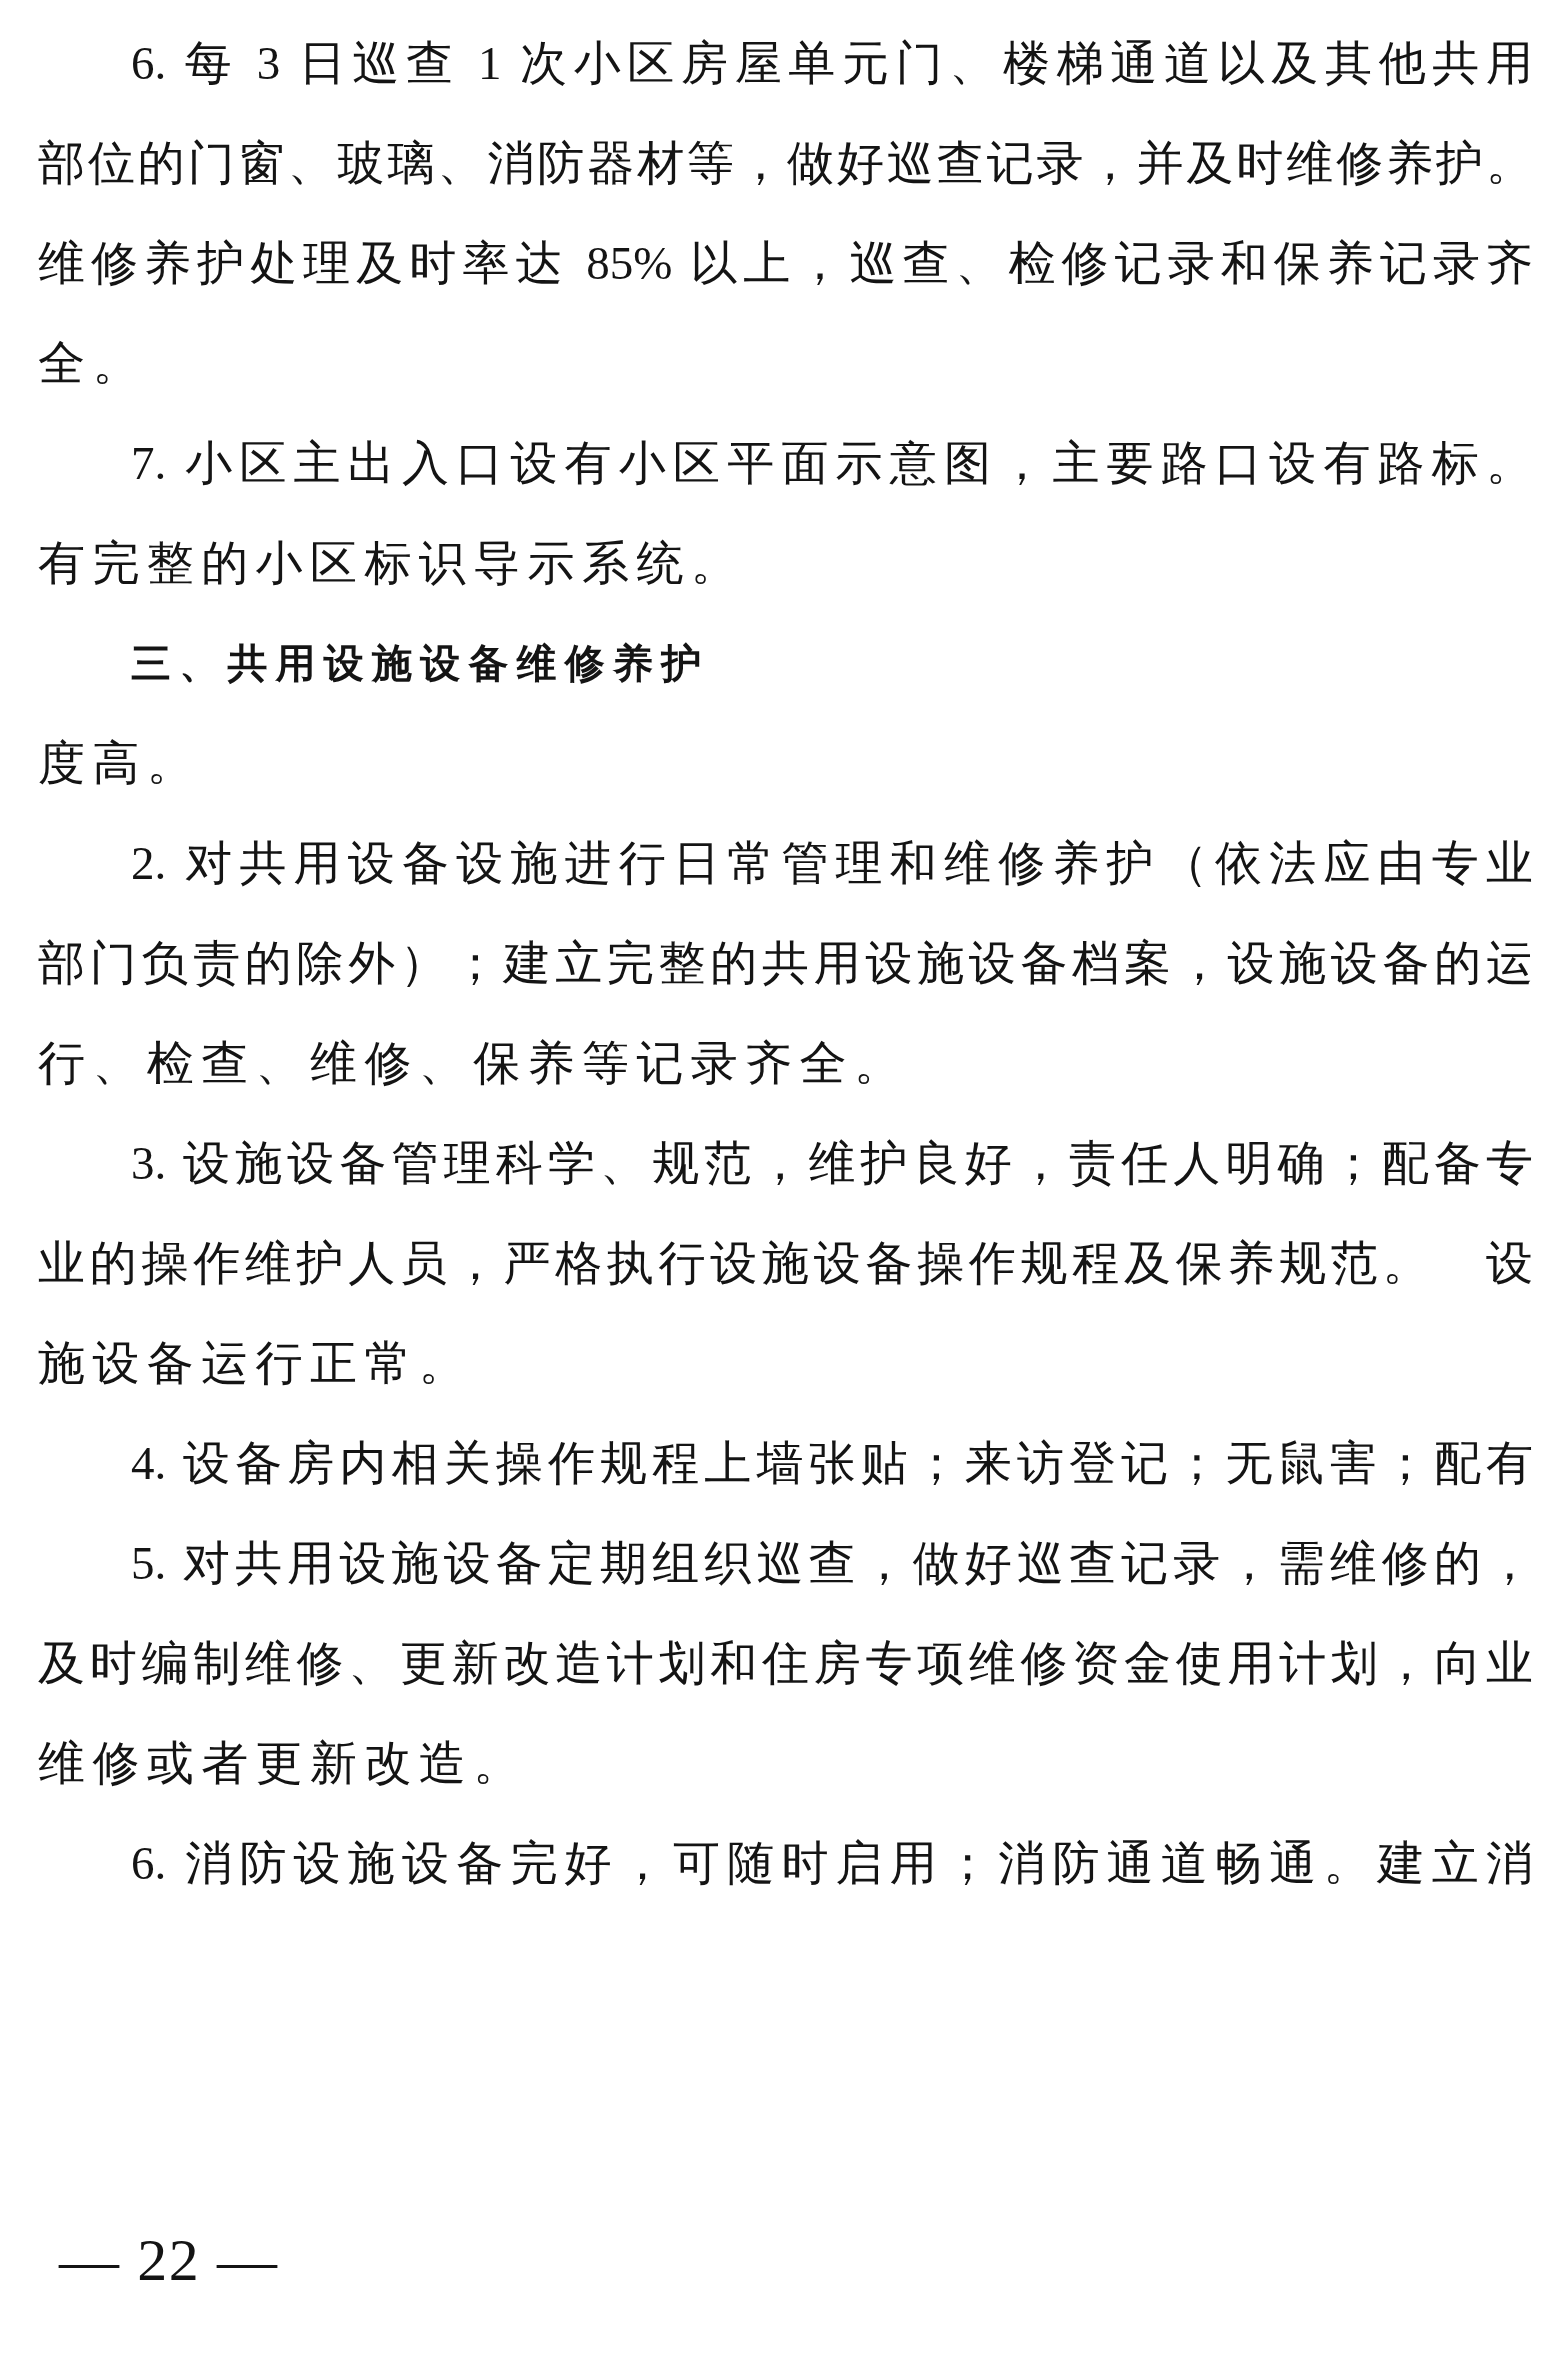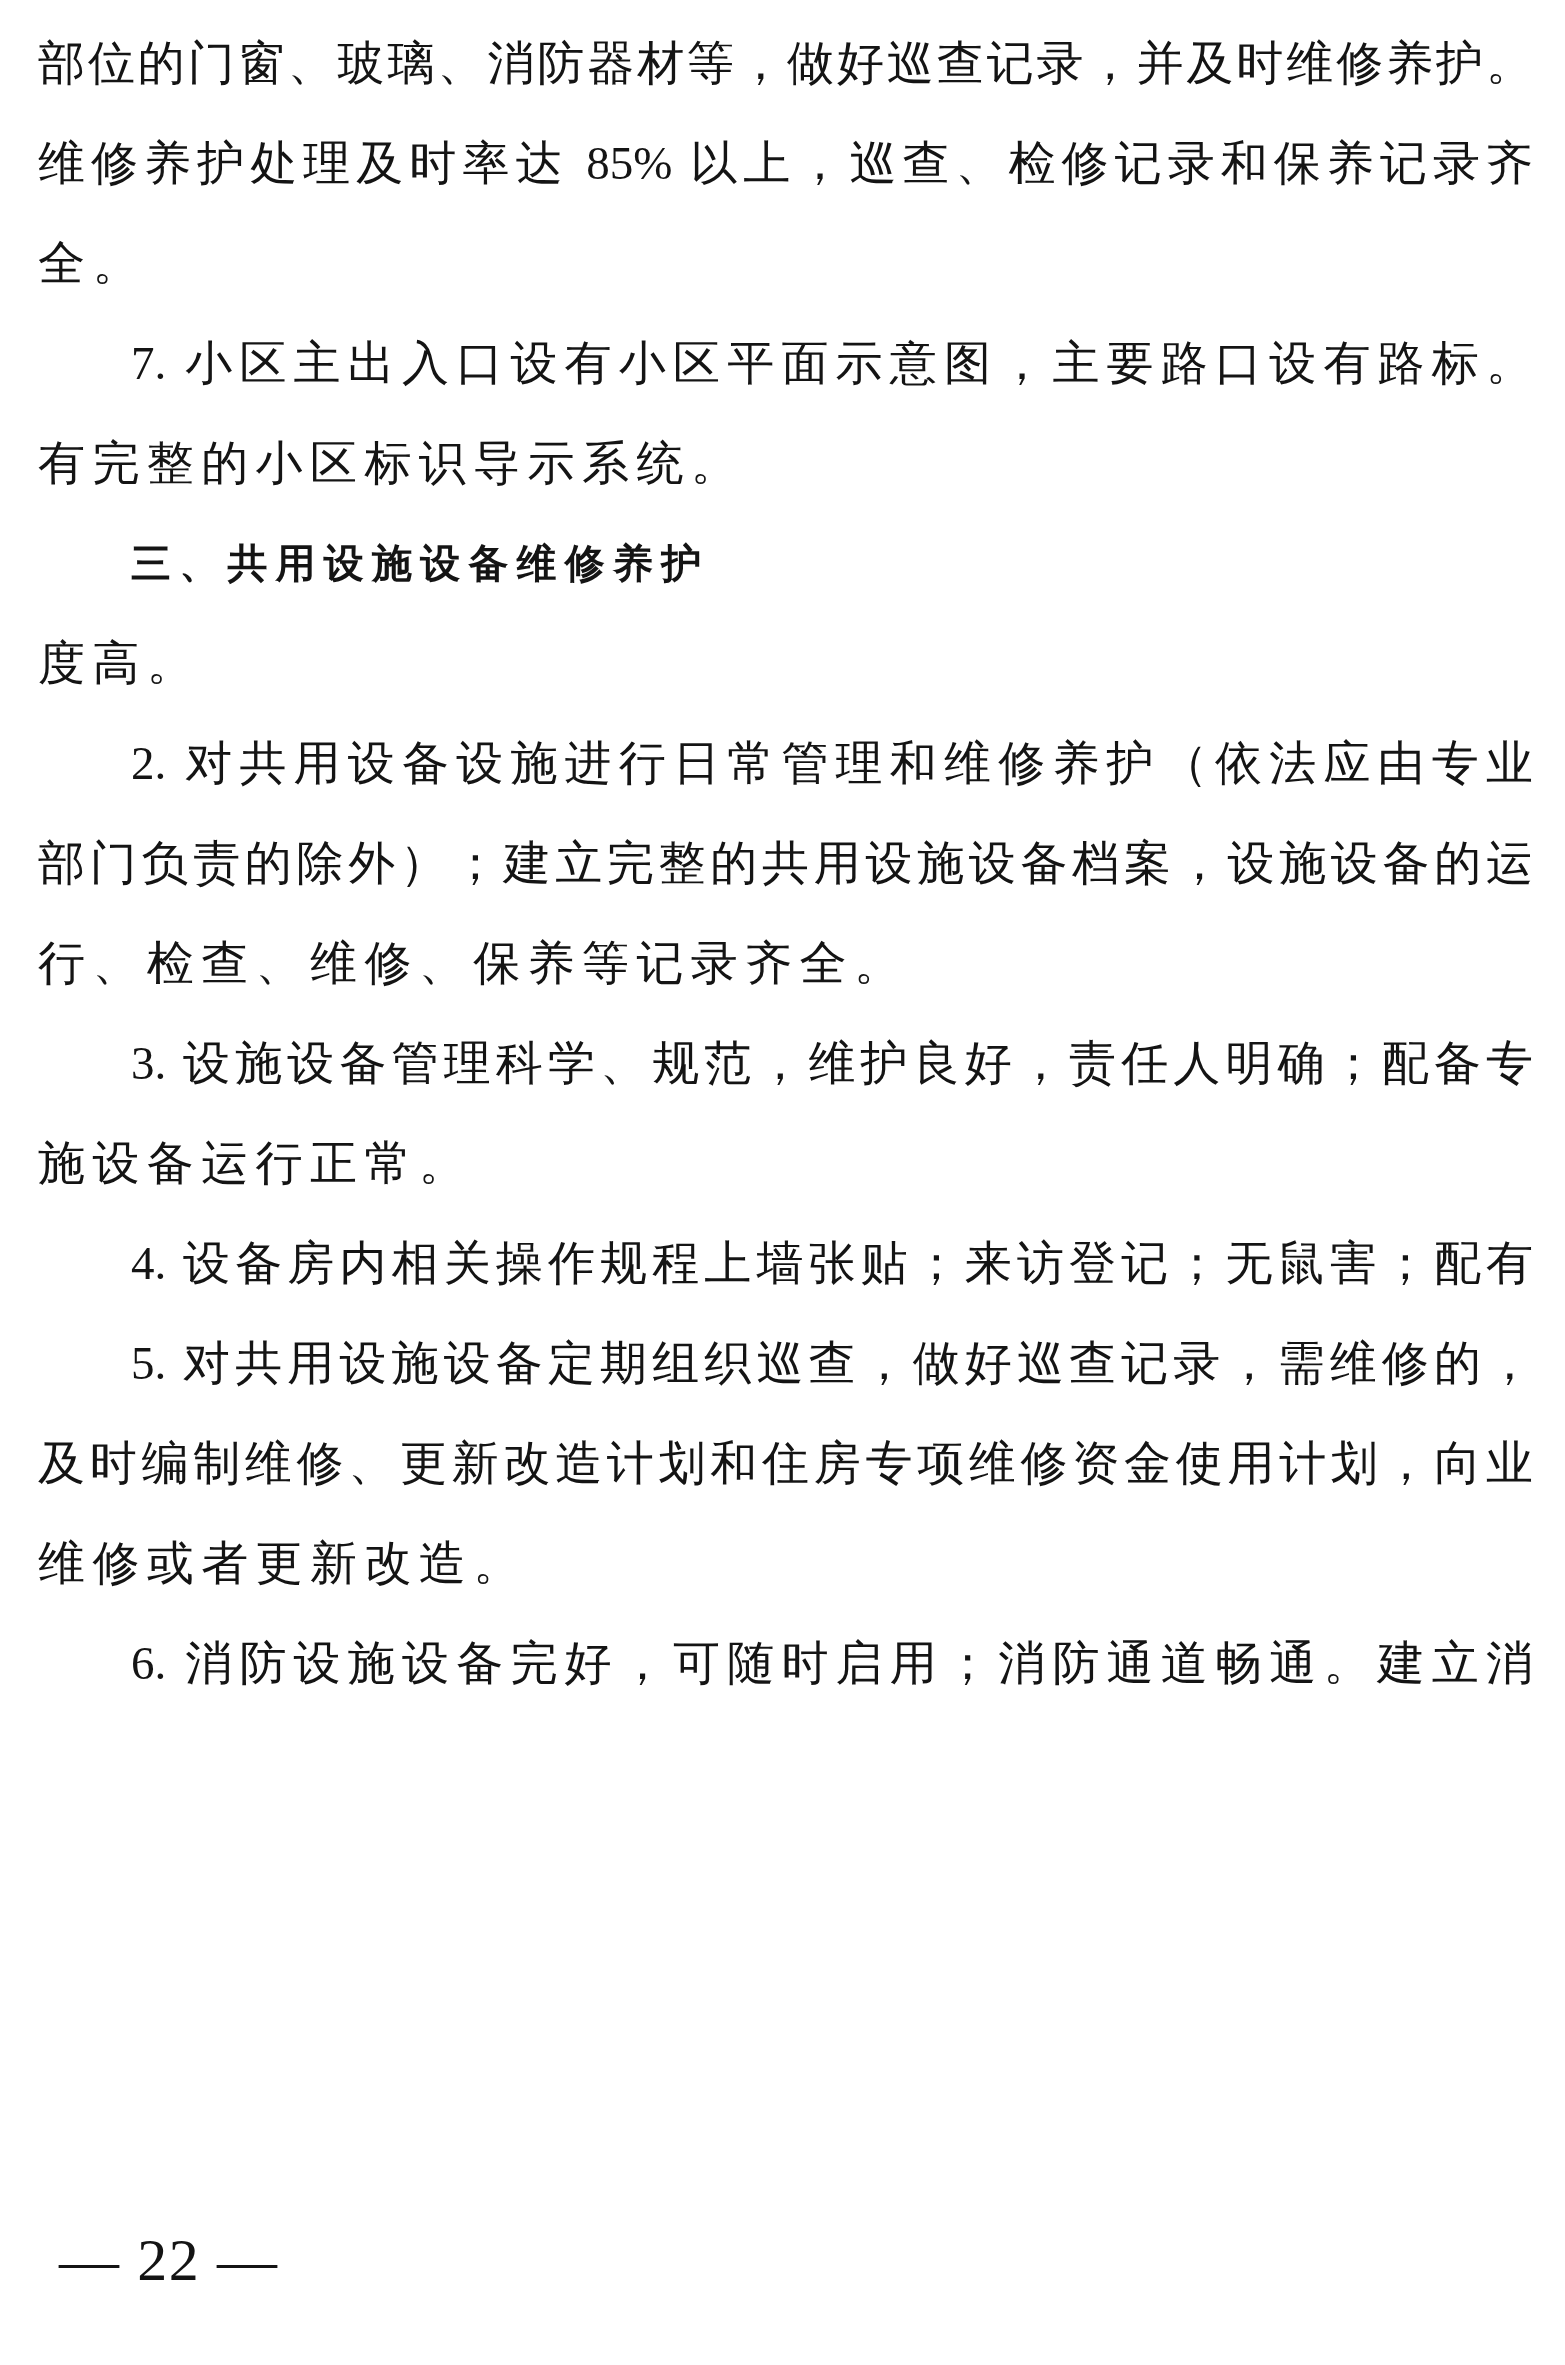--- a/index.html
+++ b/index.html
@@ -59,36 +59,38 @@
     letter-spacing: 1.6px;
     color: #141414;
   }
 </style>
 </head>
 <body>
 
 <div class="page">
   <div class="text-col">
 
+    <div class="line indent">6. 每 3 日巡查 1 次小区房屋单元门、楼梯通道以及其他共用</div>
     <div class="line">部位的门窗、玻璃、消防器材等，做好巡查记录，并及时维修养护。</div>
     <div class="line">维修养护处理及时率达 85% 以上，巡查、检修记录和保养记录齐</div>
     <div class="line end">全。</div>
 
     <div class="line indent">7. 小区主出入口设有小区平面示意图，主要路口设有路标。</div>
     <div class="line end">有完整的小区标识导示系统。</div>
 
     <div class="line indent heading">三、共用设施设备维修养护</div>
 
     <div class="line end">度高。</div>
 
     <div class="line indent">2. 对共用设备设施进行日常管理和维修养护（依法应由专业</div>
     <div class="line">部门负责的除外）；建立完整的共用设施设备档案，设施设备的运</div>
     <div class="line end">行、检查、维修、保养等记录齐全。</div>
 
     <div class="line indent">3. 设施设备管理科学、规范，维护良好，责任人明确；配备专</div>
+    <div class="line">业的操作维护人员，严格执行设施设备操作规程及保养规范。　设</div>
     <div class="line end">施设备运行正常。</div>
 
     <div class="line indent">4. 设备房内相关操作规程上墙张贴；来访登记；无鼠害；配有</div>
 
     <div class="line indent">5. 对共用设施设备定期组织巡查，做好巡查记录，需维修的，</div>
     <div class="line">及时编制维修、更新改造计划和住房专项维修资金使用计划，向业</div>
     <div class="line end">维修或者更新改造。</div>
 
     <div class="line indent">6. 消防设施设备完好，可随时启用；消防通道畅通。建立消</div>
 

